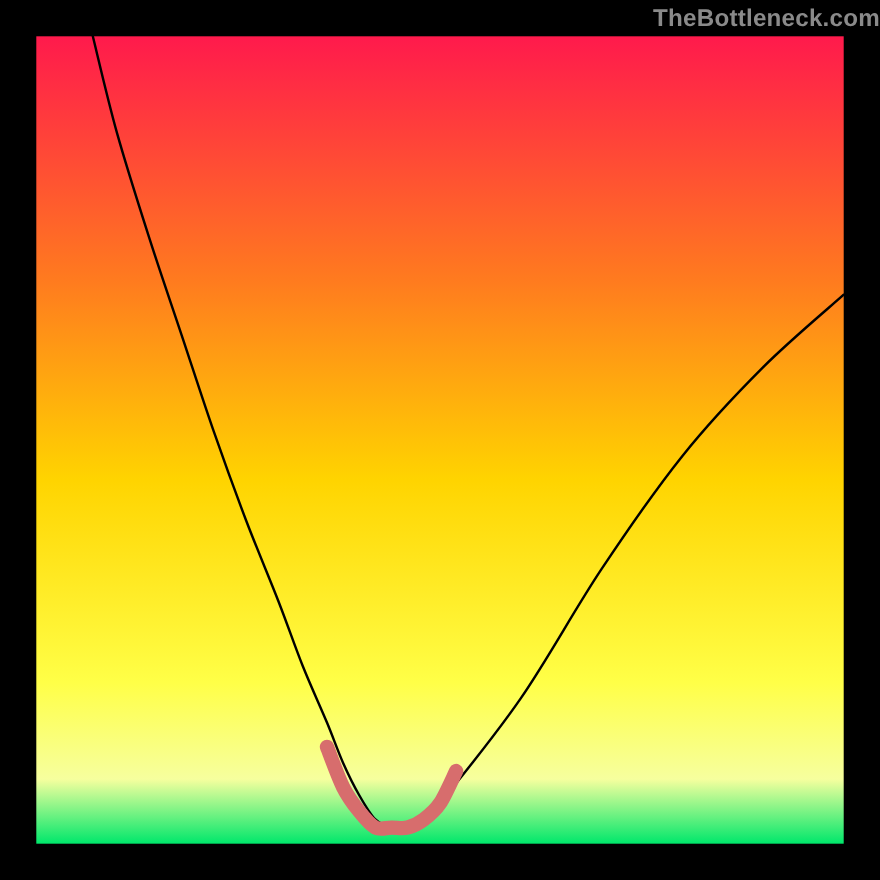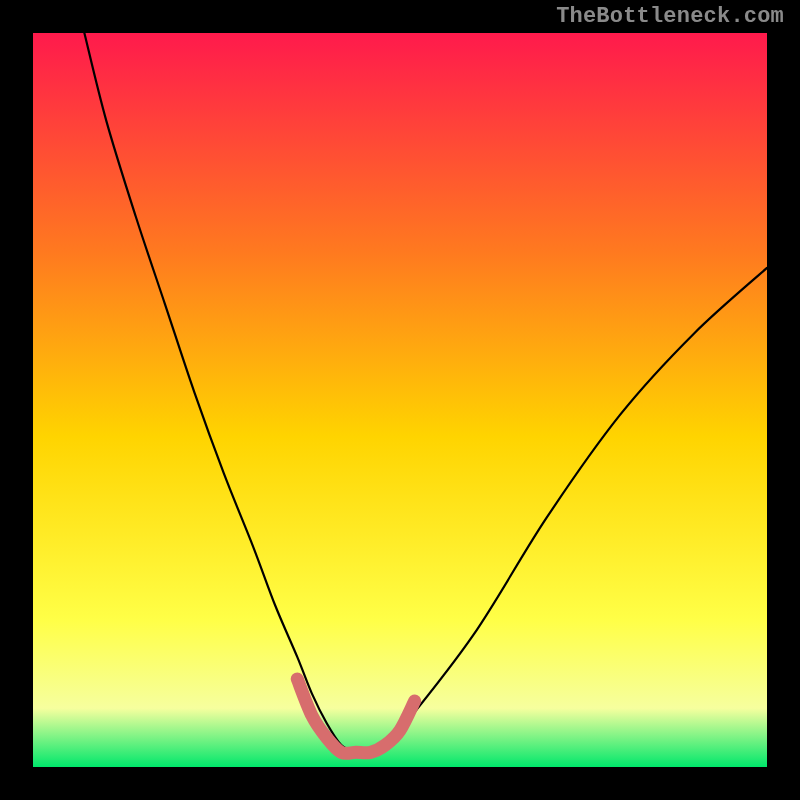--- a/index.html
+++ b/index.html
@@ -12,22 +12,22 @@
   }
   .stage {
     position: relative;
     width: 800px;
     height: 800px;
     background: #000;
   }
   .watermark {
     position: absolute;
     top: 4px;
-    right: 16px;
-    font-family: Liberation Mono, monospace;
+    right: 0;
+    font-family: Liberation Sans, sans-serif;
     font-size: 22px;
     font-weight: 600;
     color: #8a8a8a;
     letter-spacing: 0.2px;
     user-select: none;
   }
   svg {
     position: absolute;
     top: 0;
     left: 0;

